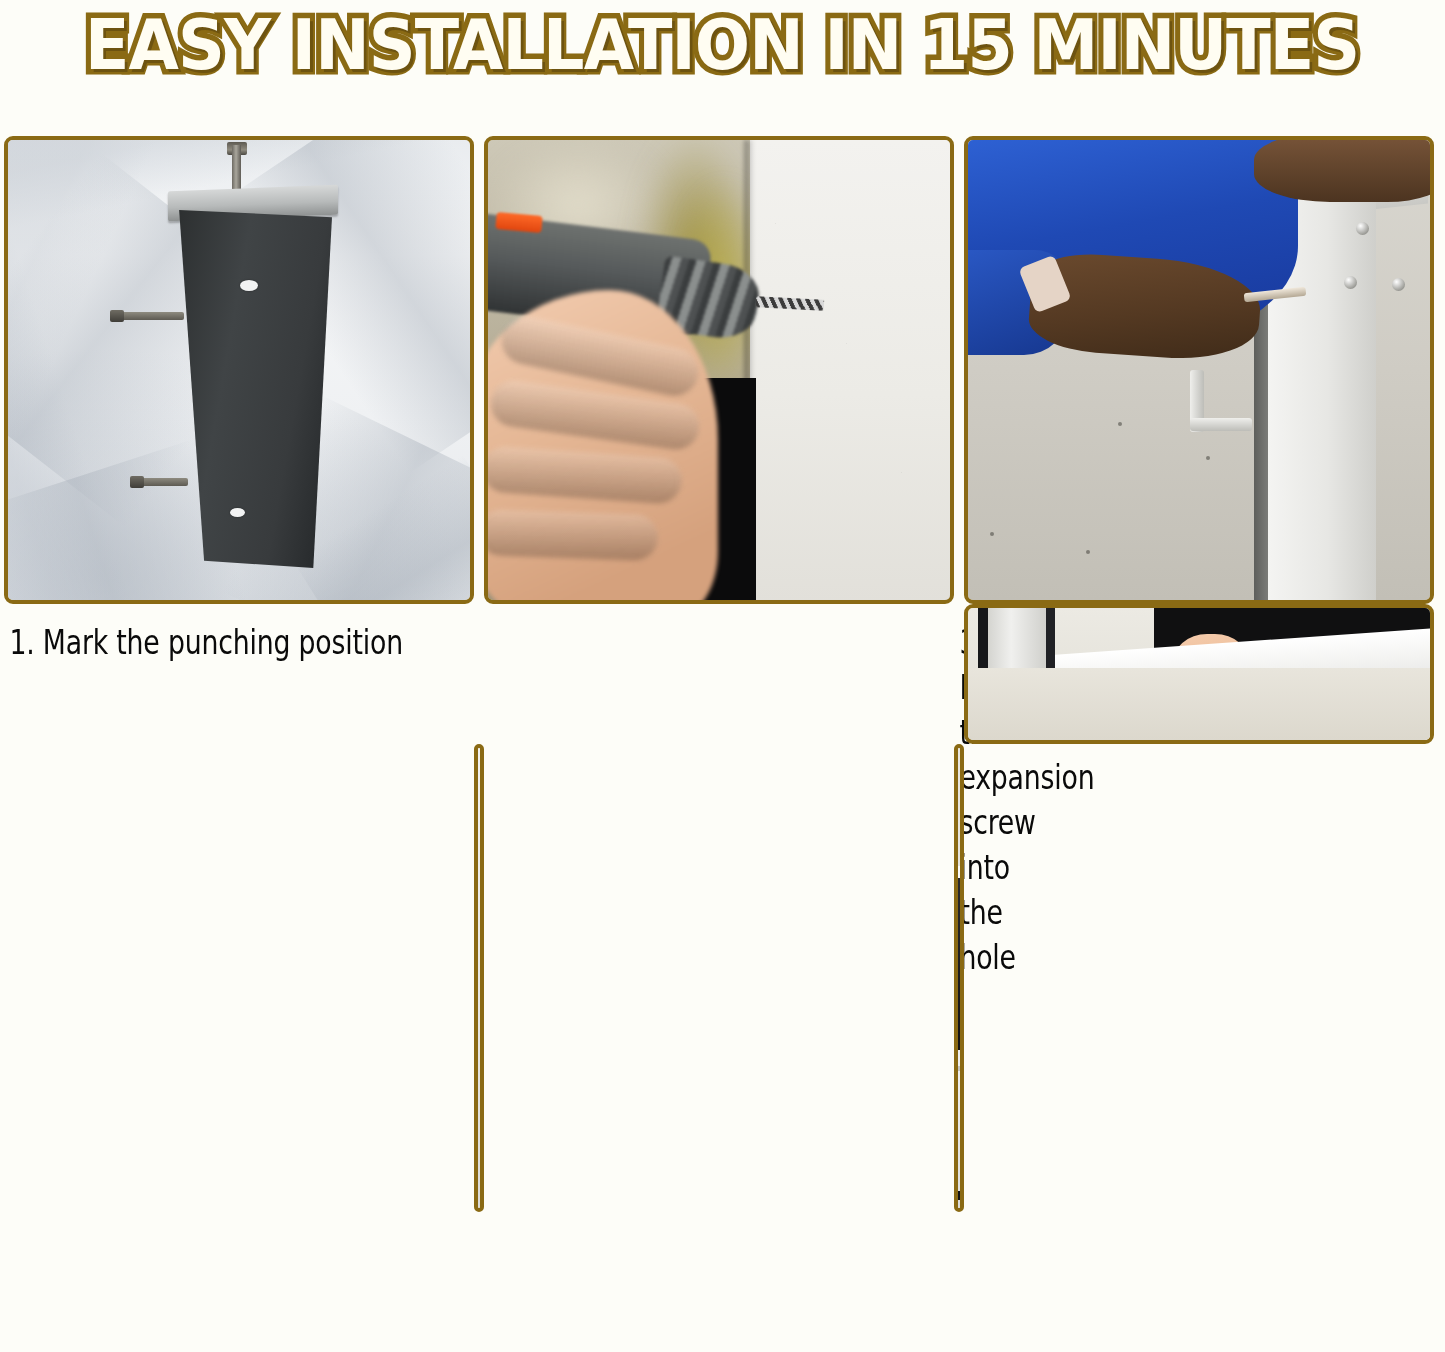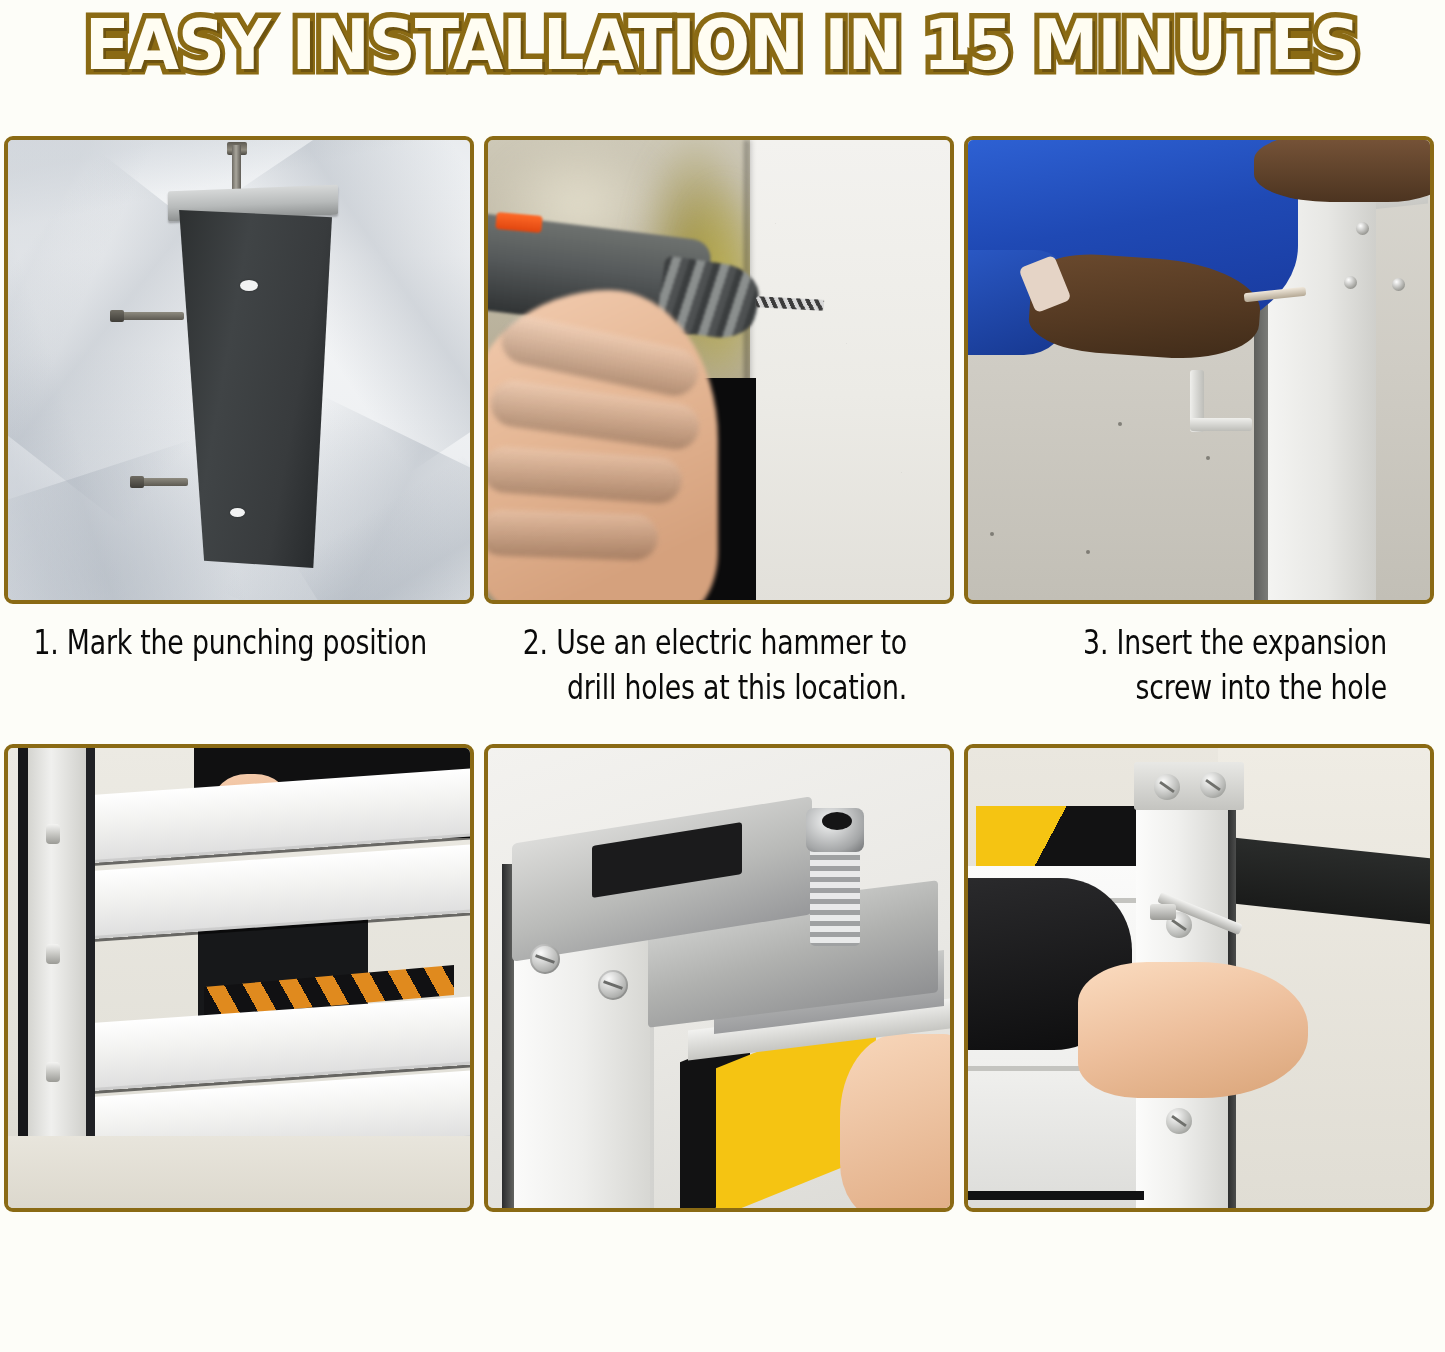--- a/index.html
+++ b/index.html
@@ -12,21 +12,20 @@
     background: #fdfdf8;
     font-family: "Liberation Sans", "DejaVu Sans", sans-serif;
     overflow: hidden;
   }
 
   .page {
     position: relative;
     width: 1445px;
     height: 1352px;
     background: #fdfdf8;
-    text-align: right;
   }
 
   
   .title-bar {
     position: absolute;
     left: 0;
     top: 2px;
     width: 1445px;
     height: 86px;
     display: flex;
@@ -638,24 +637,20 @@
           <div class="p3-hex"></div>
           <div class="p3-hex2"></div>
         </div>
       </div>
     </div>
 
     <div class="cell-cap">
       <div class="caption">1. Mark the punching position</div>
     </div>
     <div></div>
-    <div class="cell-cap">
-      <div class="caption">2. Use an electric hammer to
-drill holes at this location.</div>
-    </div>
     <div></div>
     <div class="cell-cap">
       <div class="caption">3. Insert the expansion
 screw into the hole</div>
     </div>
 
     <div class="cell-img">
       <div class="frame">
         <div class="photo">
           <div class="p4-bg"></div>

